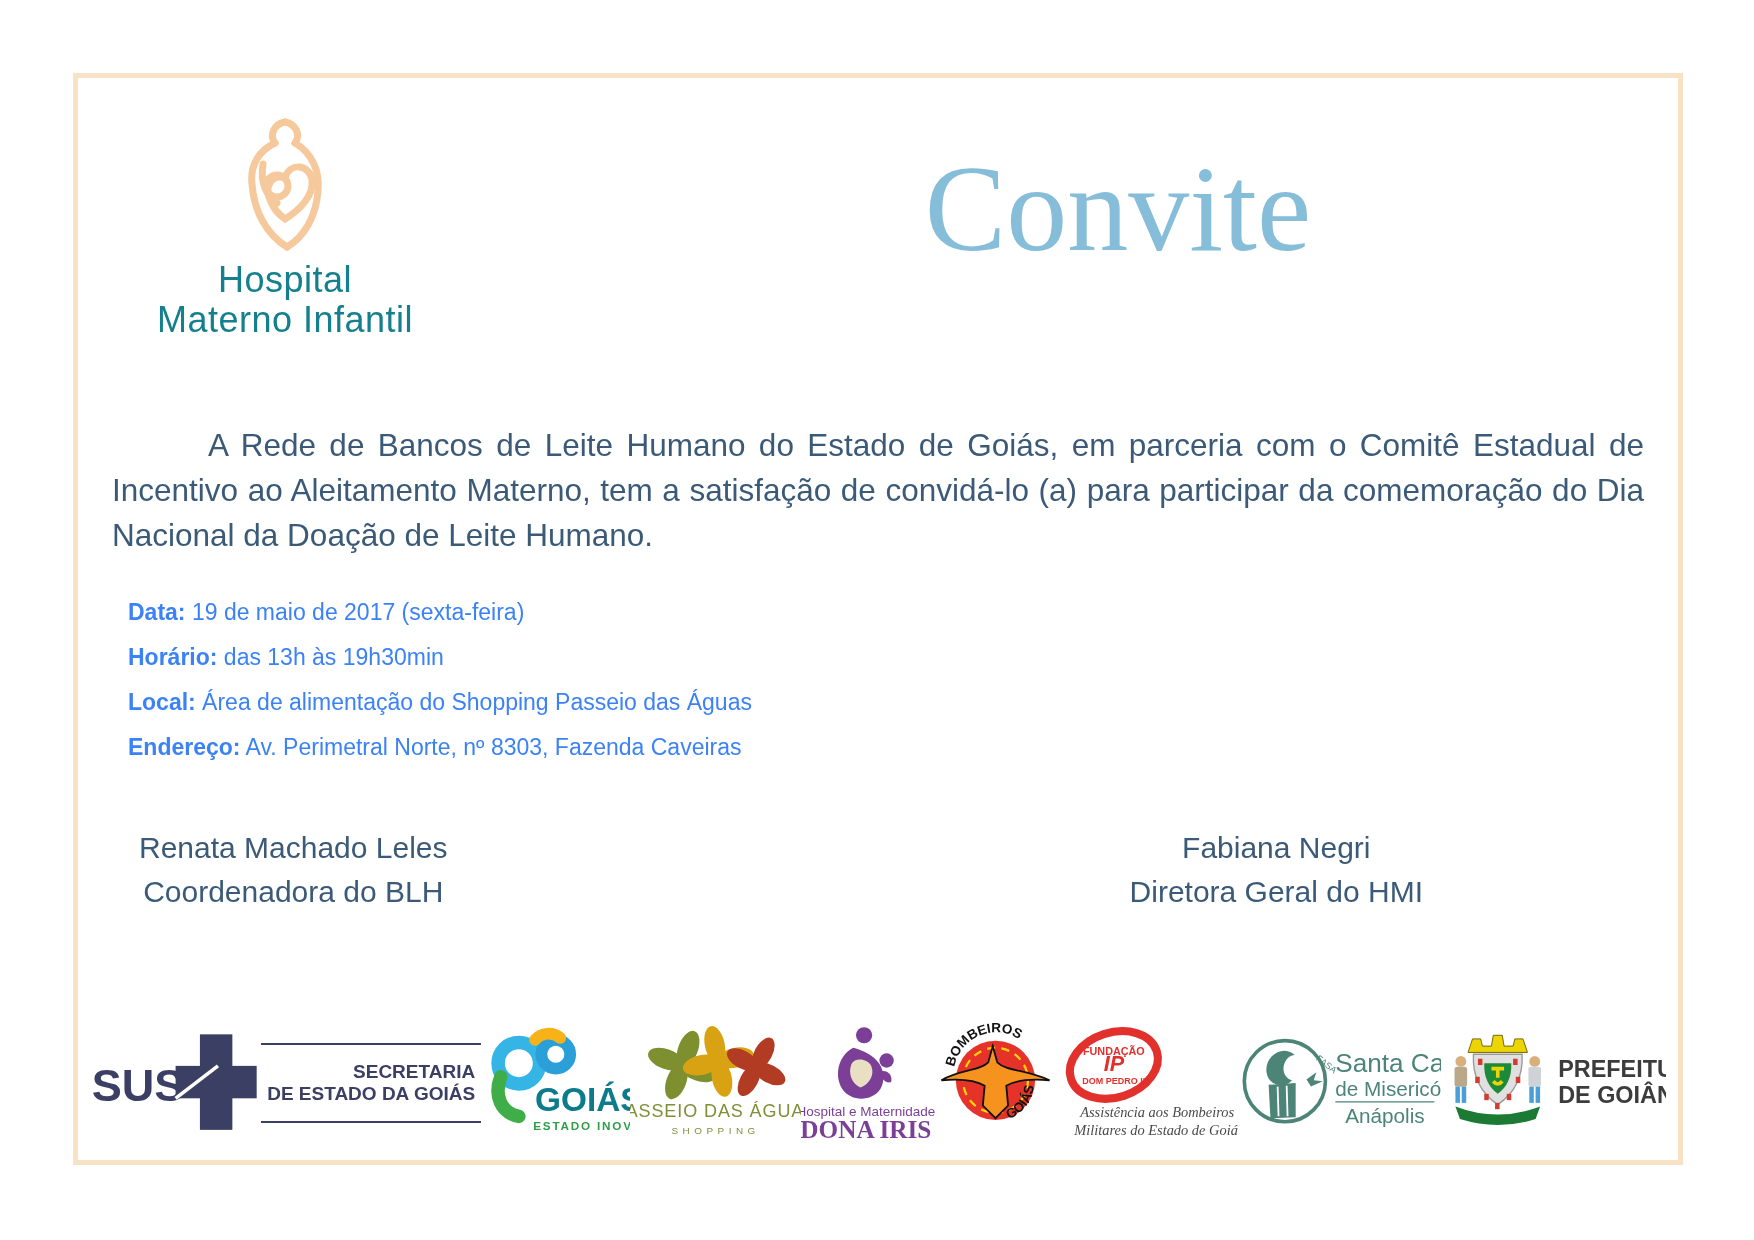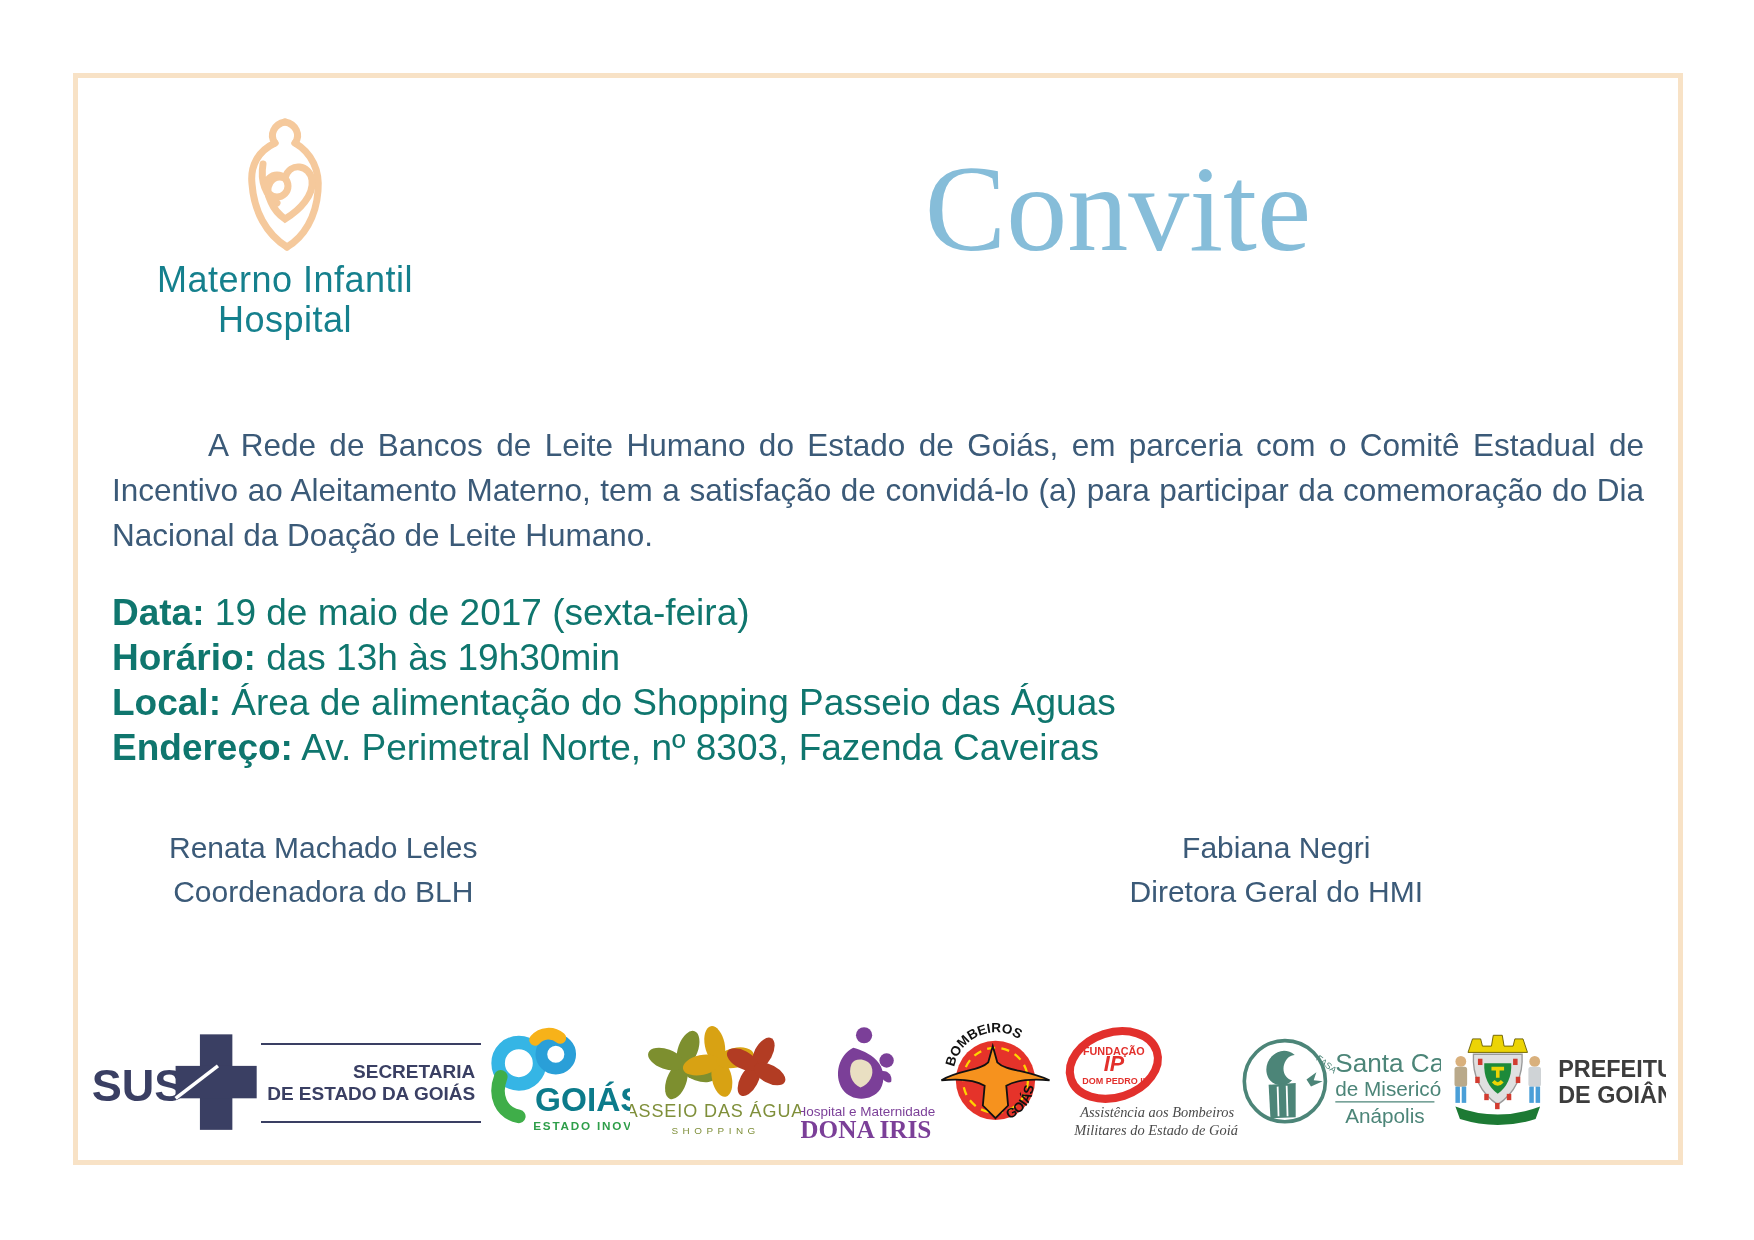--- a/index.html
+++ b/index.html
@@ -9,27 +9,27 @@
   .header{position:relative;height:325px;}
   .hmi-logo{position:absolute;left:37px;top:32px;width:340px;text-align:center;}
   .hmi-logo svg{display:block;margin:0 auto;}
   .hmi-name{color:#15808d;font-size:36px;line-height:1.12;font-weight:400;letter-spacing:.5px;}
   .title{position:absolute;left:65%;top:70px;transform:translateX(-50%);
          font-family:"Liberation Serif",serif;font-size:122px;line-height:1;
          color:#86bdd9;font-weight:400;white-space:nowrap;}
   
   .paragraph{margin:20px 34px 0 34px;color:#3b5a78;font-size:31.5px;line-height:45px;
              text-align:justify;text-indent:96px;}
-  .details{margin:32px 34px 0 34px;color:#0f766e;font-size:37px;line-height:45px;}
+  .details{margin:32px 34px 0 50px;color:#3b82f6;font-size:23px;line-height:45px;}
   .details b{font-weight:700;}
   
   .signatures{display:flex;justify-content:space-between;margin-top:56px;color:#3b5a78;}
   .sig{text-align:center;font-size:30px;line-height:44px;}
   .sig .role{font-weight:400;}
-  .sig-left{margin-left:91px;}
+  .sig-left{margin-left:61px;}
   .sig-right{margin-right:255px;text-align:center;}
   
   .logo-strip{position:absolute;left:0;right:0;bottom:12px;display:flex;align-items:center;
               justify-content:space-between;padding:0 12px;}
   .logo-strip svg{display:block;}
   .secretaria{color:#3a3f63;text-align:right;font-weight:700;font-size:19px;line-height:22px;
               border-top:2px solid #3a3f63;border-bottom:2px solid #3a3f63;padding:16px 6px;white-space:nowrap;}
   text{font-family:"Liberation Sans",sans-serif;}
   .serif-text{font-family:"Liberation Serif",serif;}
 </style>
@@ -46,22 +46,22 @@
           <path d="M60,12 C49,14 44,25 50,33"></path>
           <path d="M60,12 C71,14 76,25 70,33"></path>
           <path d="M50,33 C33,41 25,56 27,74 C29,101 41,124 62,137"></path>
           <path d="M70,33 C87,43 95,61 93,81 C91,107 79,127 62,137"></path>
           <path d="M38,54 C35,72 41,86 52,93"></path>
           <path d="M46,92 C38,77 47,63 60,68 C65,51 85,55 87,70 C89,85 75,100 60,109 C53,104 49,99 46,92"></path>
           <circle cx="52" cy="76" r="11"></circle>
         </g>
       </svg>
       <div class="hmi-name">
+        <div>Hospital</div>
         <div>Materno Infantil</div>
-        <div>Hospital</div>
       </div>
     </div>
 
     <div class="title">Convite</div>
   </div>
 
   <p class="paragraph">A Rede de Bancos de Leite Humano do Estado de Goiás, em parceria com o Comitê Estadual de Incentivo ao Aleitamento Materno, tem a satisfação de convidá-lo (a) para participar da comemoração do Dia Nacional da Doação de Leite Humano.</p>
 
   <div class="details">
     <div><b>Data:</b><span> 19 de maio de 2017 (sexta-feira)</span></div>

